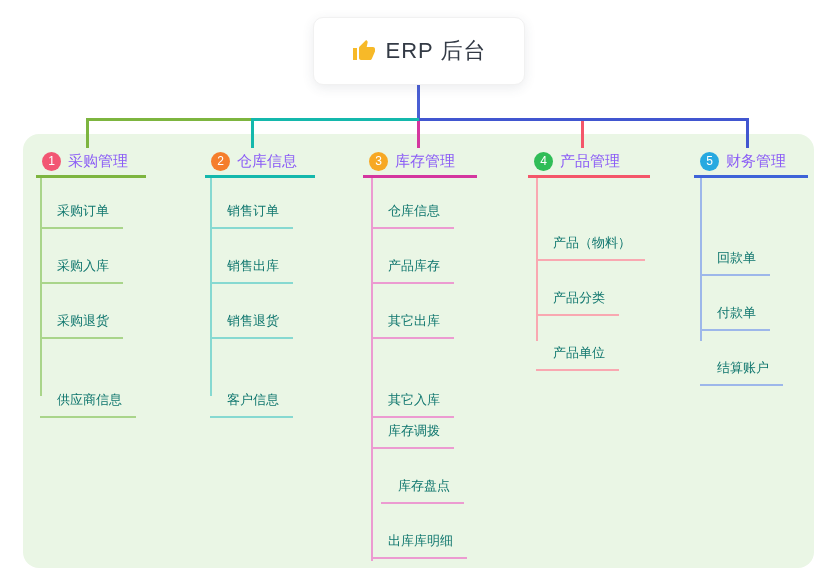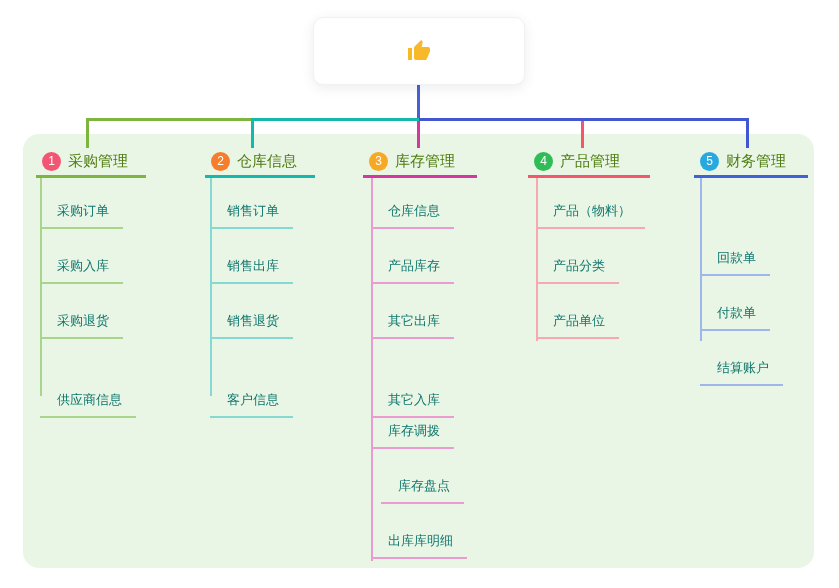--- a/index.html
+++ b/index.html
@@ -33,21 +33,21 @@
   .d-teal    {left:251px;background:#14b8ac;}
   .d-magenta {left:417px;top:121px;height:27px;background:#d4379f;}
   .d-red     {left:581px;top:121px;height:27px;background:#f4566a;}
   .d-blue    {left:746px;background:#4156d0;}
   
   .branch-title{
     position:absolute;top:147px;height:31px;box-sizing:border-box;
     display:flex;align-items:center;gap:7px;padding-left:6px;
     border-bottom:3px solid #000;z-index:4;
   }
-  .branch-title .title-label{font-size:15px;color:#4d7c0f;font-weight:500;white-space:nowrap;}
+  .branch-title .title-label{font-size:15px;color:#8b5cf6;font-weight:500;white-space:nowrap;}
   .badge{
     width:19px;height:19px;border-radius:50%;flex:0 0 auto;
     color:#fff;font-size:12px;line-height:19px;text-align:center;font-weight:400;
   }
   .t1{left:36px;width:110px;border-color:#7db53f;}
   .t2{left:205px;width:110px;border-color:#14b8ac;}
   .t3{left:363px;width:114px;border-color:#d4379f;}
   .t4{left:528px;width:122px;border-color:#f4566a;}
   .t5{left:694px;width:114px;border-color:#3e63d8;}
   .b1 .badge{background:#f25673;}
@@ -65,21 +65,21 @@
   
   .sub-item{
     position:absolute;height:32px;box-sizing:border-box;
     display:flex;align-items:flex-end;white-space:nowrap;
     padding:0 14px 7px 17px;width:max-content;
     font-size:13px;color:#0f766e;border-bottom:2px solid #ccc;
   }
   .c1{left:40px;border-color:#a9d58a;}
   .c2{left:210px;border-color:#86d9d1;}
   .c3{left:371px;border-color:#ec9bd1;}
-  .c4{left:536px;border-color:#f9a8b1;}
+  .c4{left:536px;border-color:#f9a8b1;margin-top:32px;}
   .c5{left:700px;border-color:#9db7ea;margin-top:47px;}
   .r0{top:197px;} .r1{top:252px;} .r2{top:307px;} .r3{top:362px;margin-top:24px;}
   .r4{top:417px;} .r5{top:472px;margin-left:10px;} .r6{top:527px;}
 </style>
 </head>
 <body>
 
 <div class="panel"></div>
 
 <div class="line trunk-v"></div>
@@ -91,20 +91,21 @@
 <div class="line drop d-magenta"></div>
 <div class="line drop d-red"></div>
 <div class="line drop d-blue"></div>
 
 <div class="root-card">
   <span class="thumb-icon">
     <svg viewBox="0 0 24 24" width="24" height="24">
       <path fill="#f7b928" d="M1 21h4V9H1v12zM23 10c0-1.1-.9-2-2-2h-6.31l.95-4.57.03-.32c0-.41-.17-.79-.44-1.06L14.17 1 7.59 7.59C7.22 7.95 7 8.45 7 9v10c0 1.1.9 2 2 2h9c.83 0 1.54-.5 1.84-1.22l3.02-7.05c.09-.23.14-.47.14-.73v-2z"></path>
     </svg>
   </span>
+  <span class="root-label">ERP 后台</span>
 </div>
 
 <div class="branch-title t1 b1">
   <span class="badge">1</span>
   <span class="title-label">采购管理</span>
 </div>
 <div class="vline v1"></div>
 <div class="sub-item c1 r0">采购订单</div>
 <div class="sub-item c1 r1">采购入库</div>
 <div class="sub-item c1 r2">采购退货</div>

